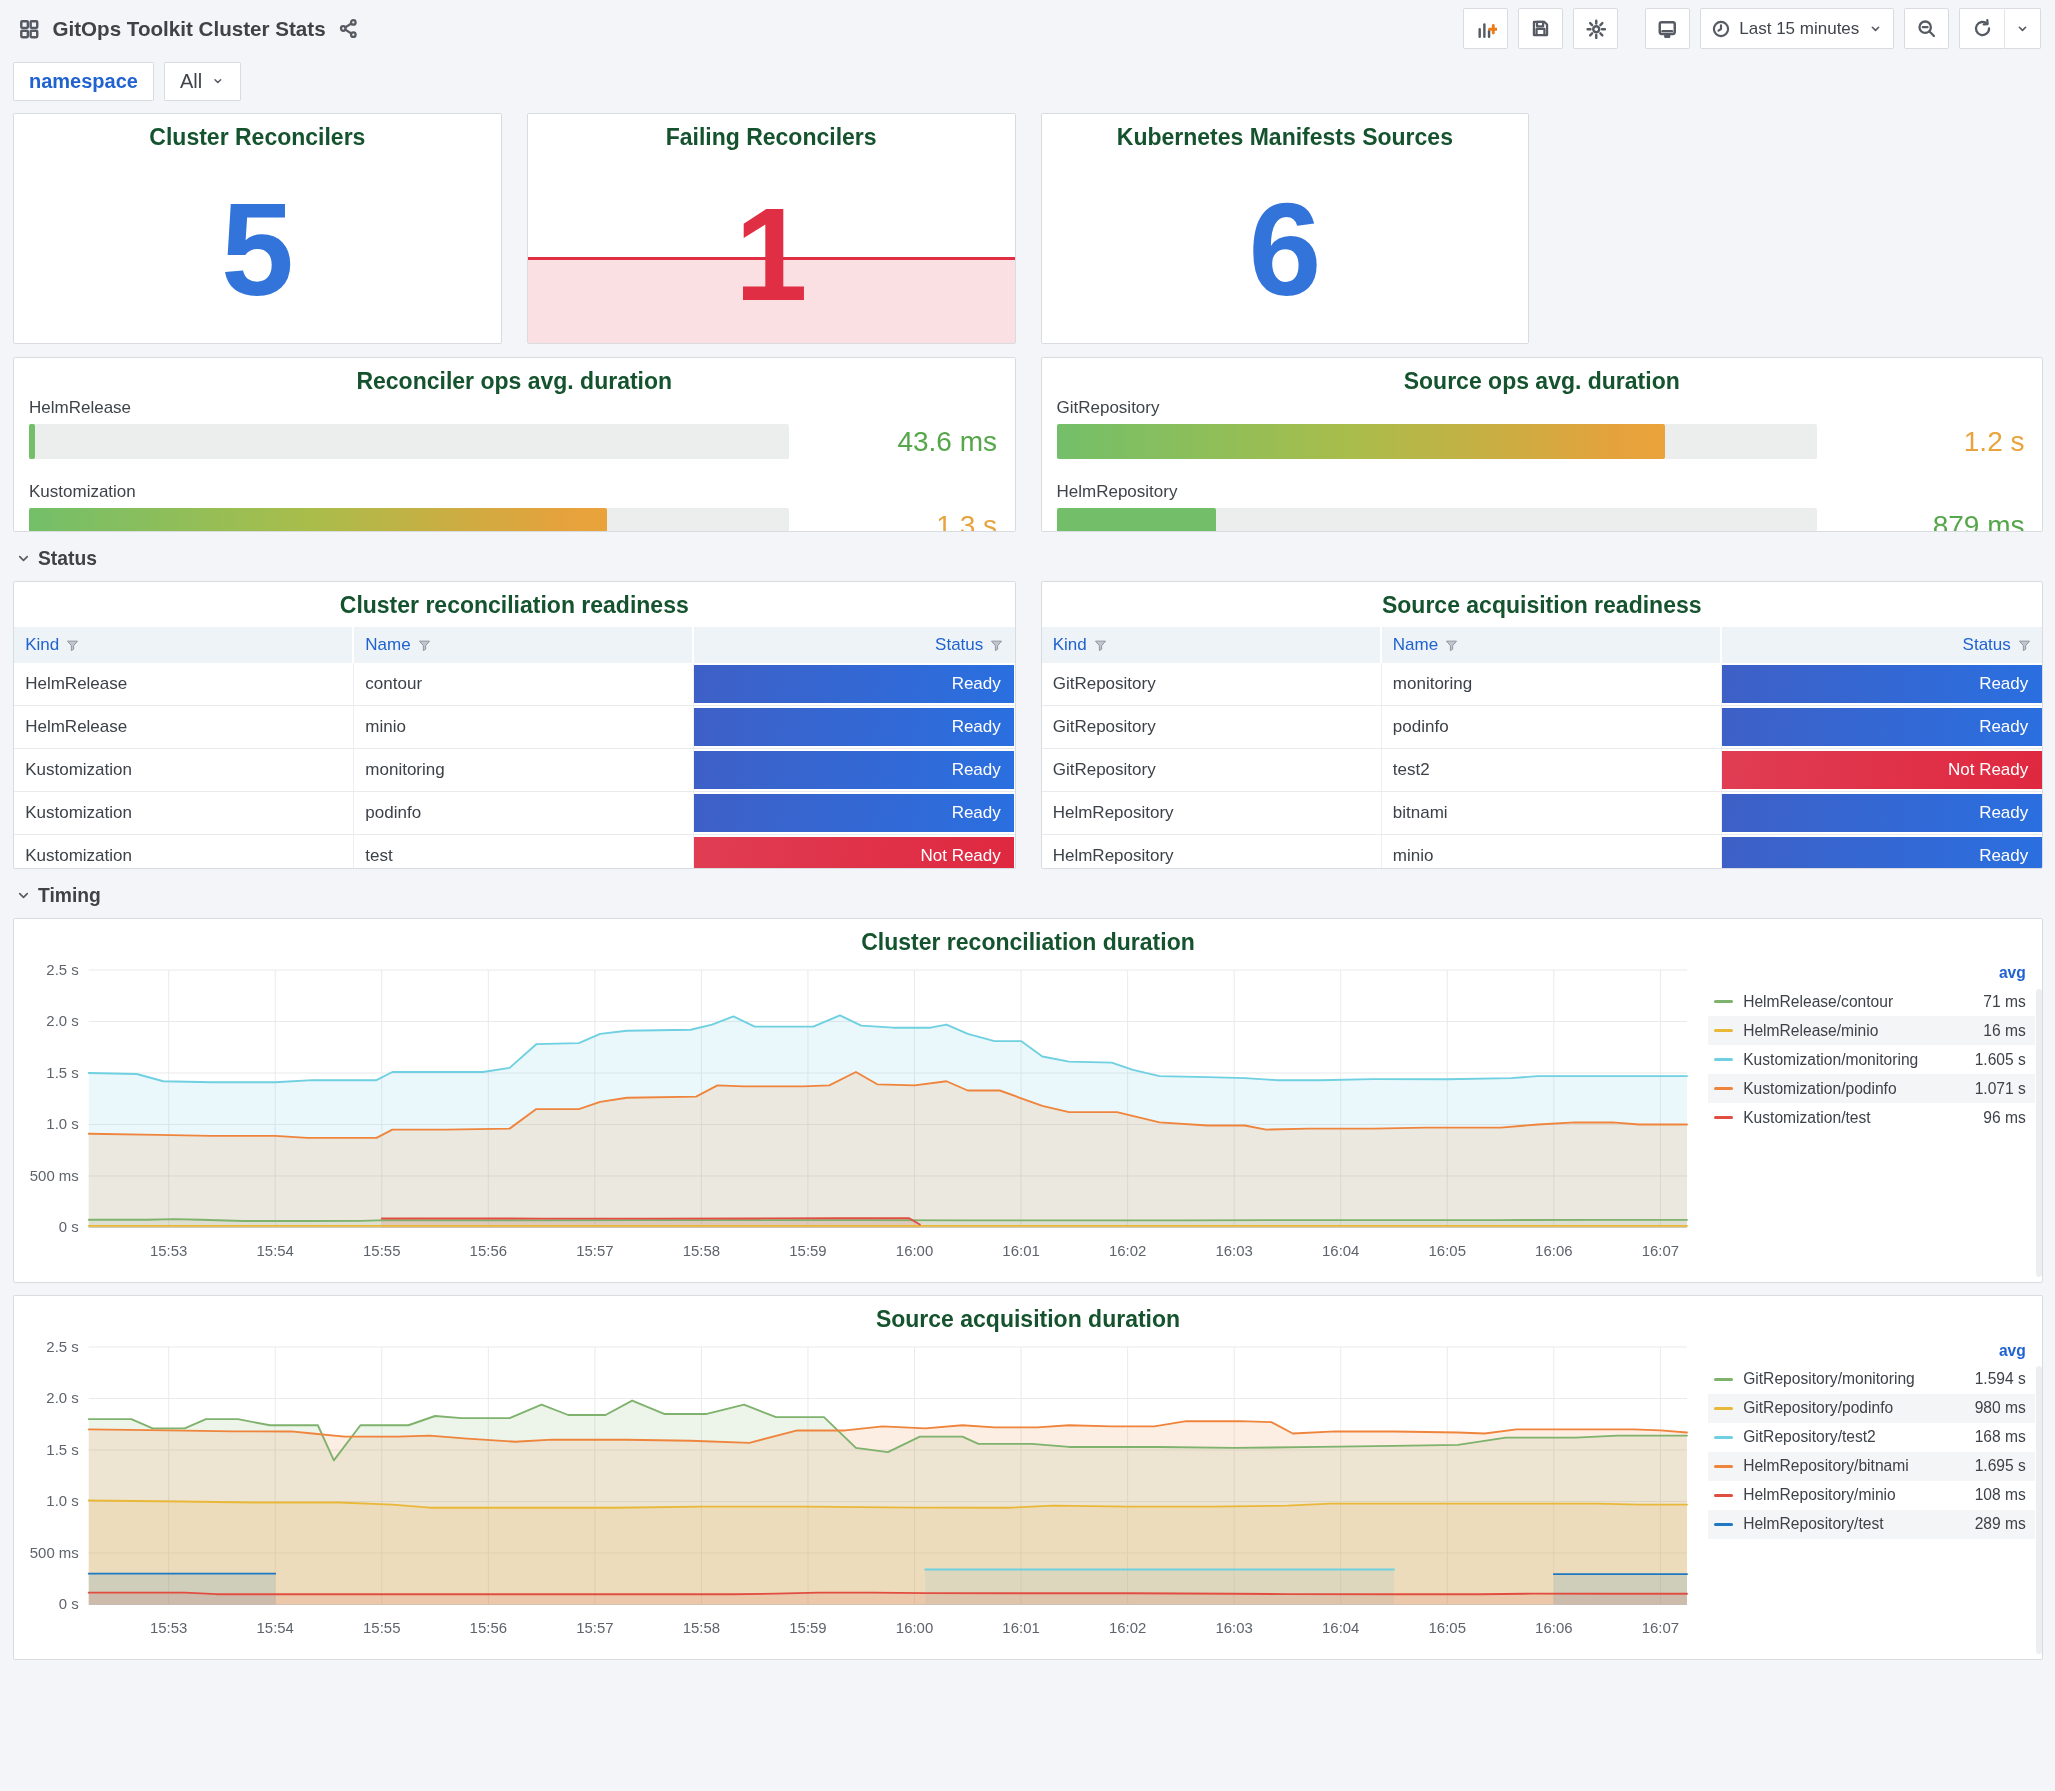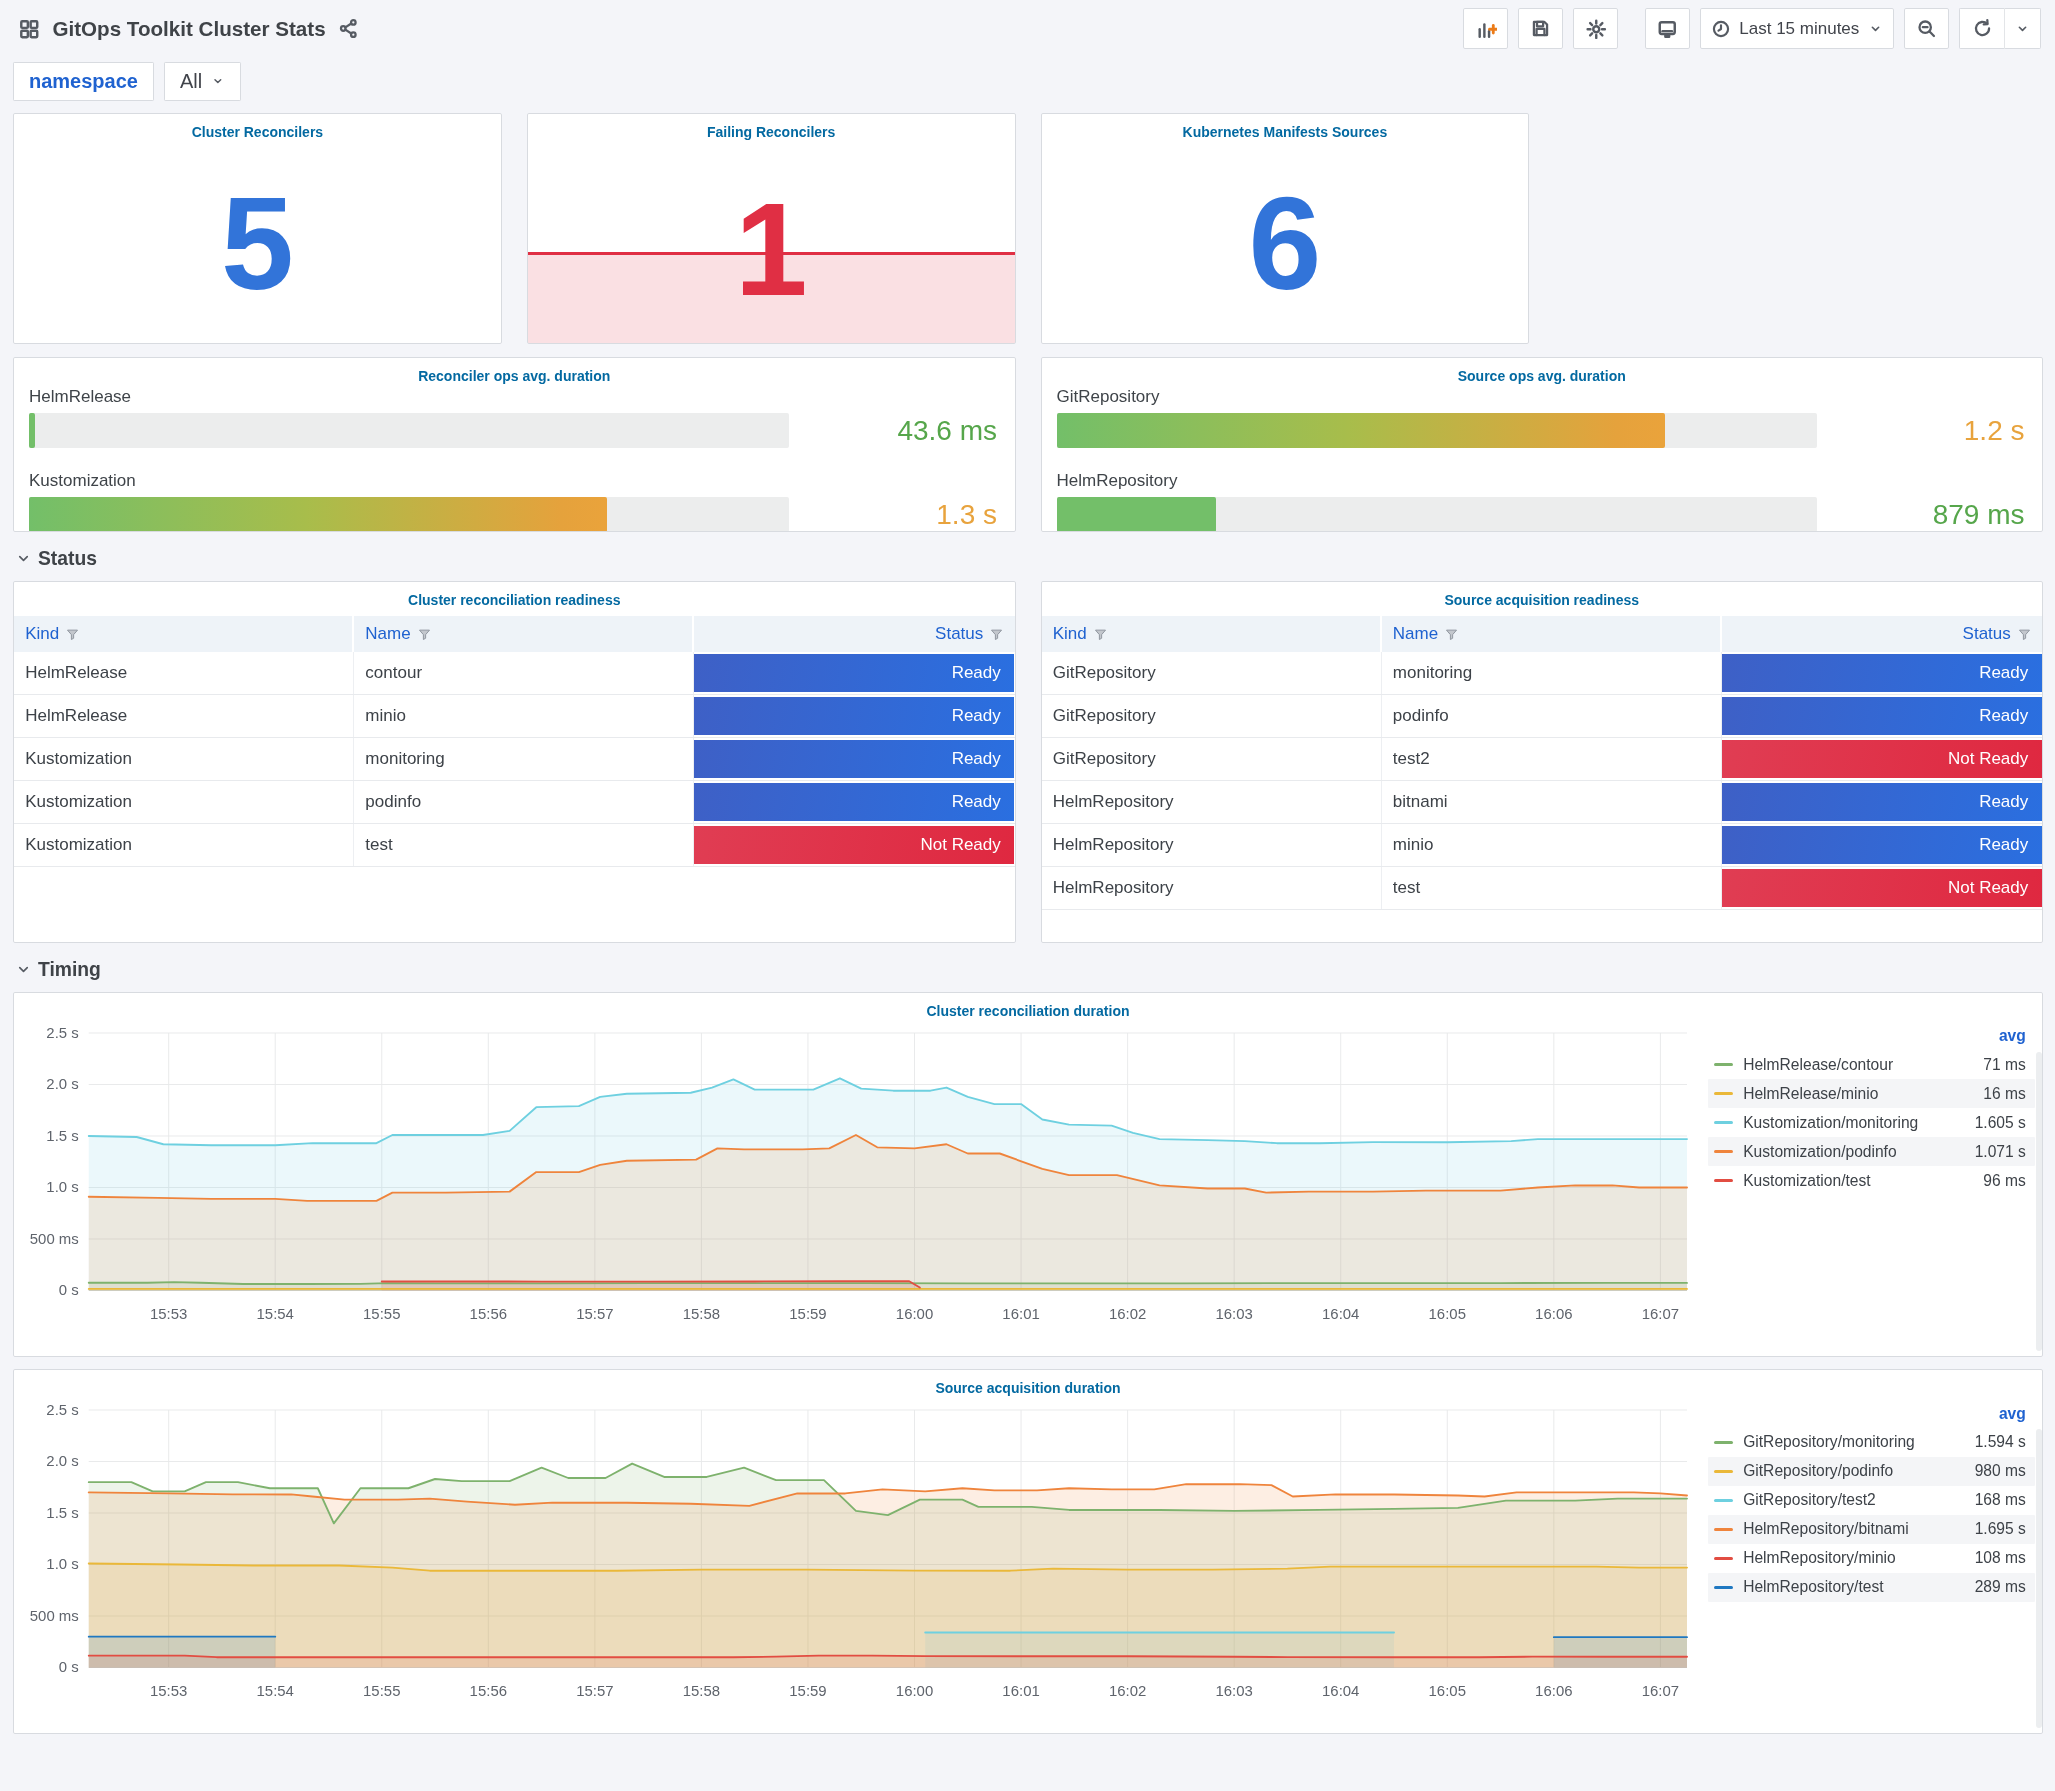--- a/index.html
+++ b/index.html
@@ -27,24 +27,24 @@
   .submenu { display:flex; align-items:center; gap:10px; padding:7.5px 15px 12.5px 13px; }
   .var-pill { height:39px; background:#fff; border:0.6px solid #d8dbe0; border-radius:1.2px; display:flex; align-items:center; padding:0 15px; font-size:20px; }
   .var-label { color:#1f62d0; font-weight:700; }
   .var-value { color:#41444b; gap:8.7px; }
 
   main { padding:0 13px 12.5px; display:flex; flex-direction:column; }
 
   .row { display:grid; column-gap:25px; }
   .stats-row  { grid-template-columns:repeat(4,1fr); height:231px; margin-bottom:12.5px; }
   .gauges-row { grid-template-columns:1fr 1fr; height:175px; }
-  .tables-row { grid-template-columns:1fr 1fr; height:362px; }
+  .tables-row { grid-template-columns:1fr 1fr; height:288px; }
 
   .panel { background:#fff; border:0.6px solid #d8dbe0; border-radius:1.9px; position:relative; display:flex; flex-direction:column; overflow:hidden; }
-  .panel-title { text-align:center; font-size:14px; font-weight:700; color:#0369a1; padding:10px 5px 3.7px; flex:none; }
+  .panel-title { text-align:center; font-size:23px; font-weight:700; color:#14532d; padding:10px 5px 3.7px; flex:none; }
 
   
   .stat-viz { flex:1; position:relative; }
   .stat-value { position:absolute; left:0; right:0; top:50%; transform:translateY(-50%); text-align:center; font-size:131px; font-weight:700; line-height:1; z-index:2; }
   .stat-viz.failing .stat-value { top:53%; }
   .stat-threshold-fill { position:absolute; left:0; right:0; top:55%; bottom:0; background:rgba(224,47,68,0.15); }
   .stat-threshold-line { position:absolute; left:0; right:0; top:55%; height:2.5px; margin-top:-1.2px; background:#e02f44; }
 
   
   .gauge-rows { flex:1; display:flex; flex-direction:column; justify-content:center; gap:22.5px; padding:0 17.5px 11.2px 15px; }

